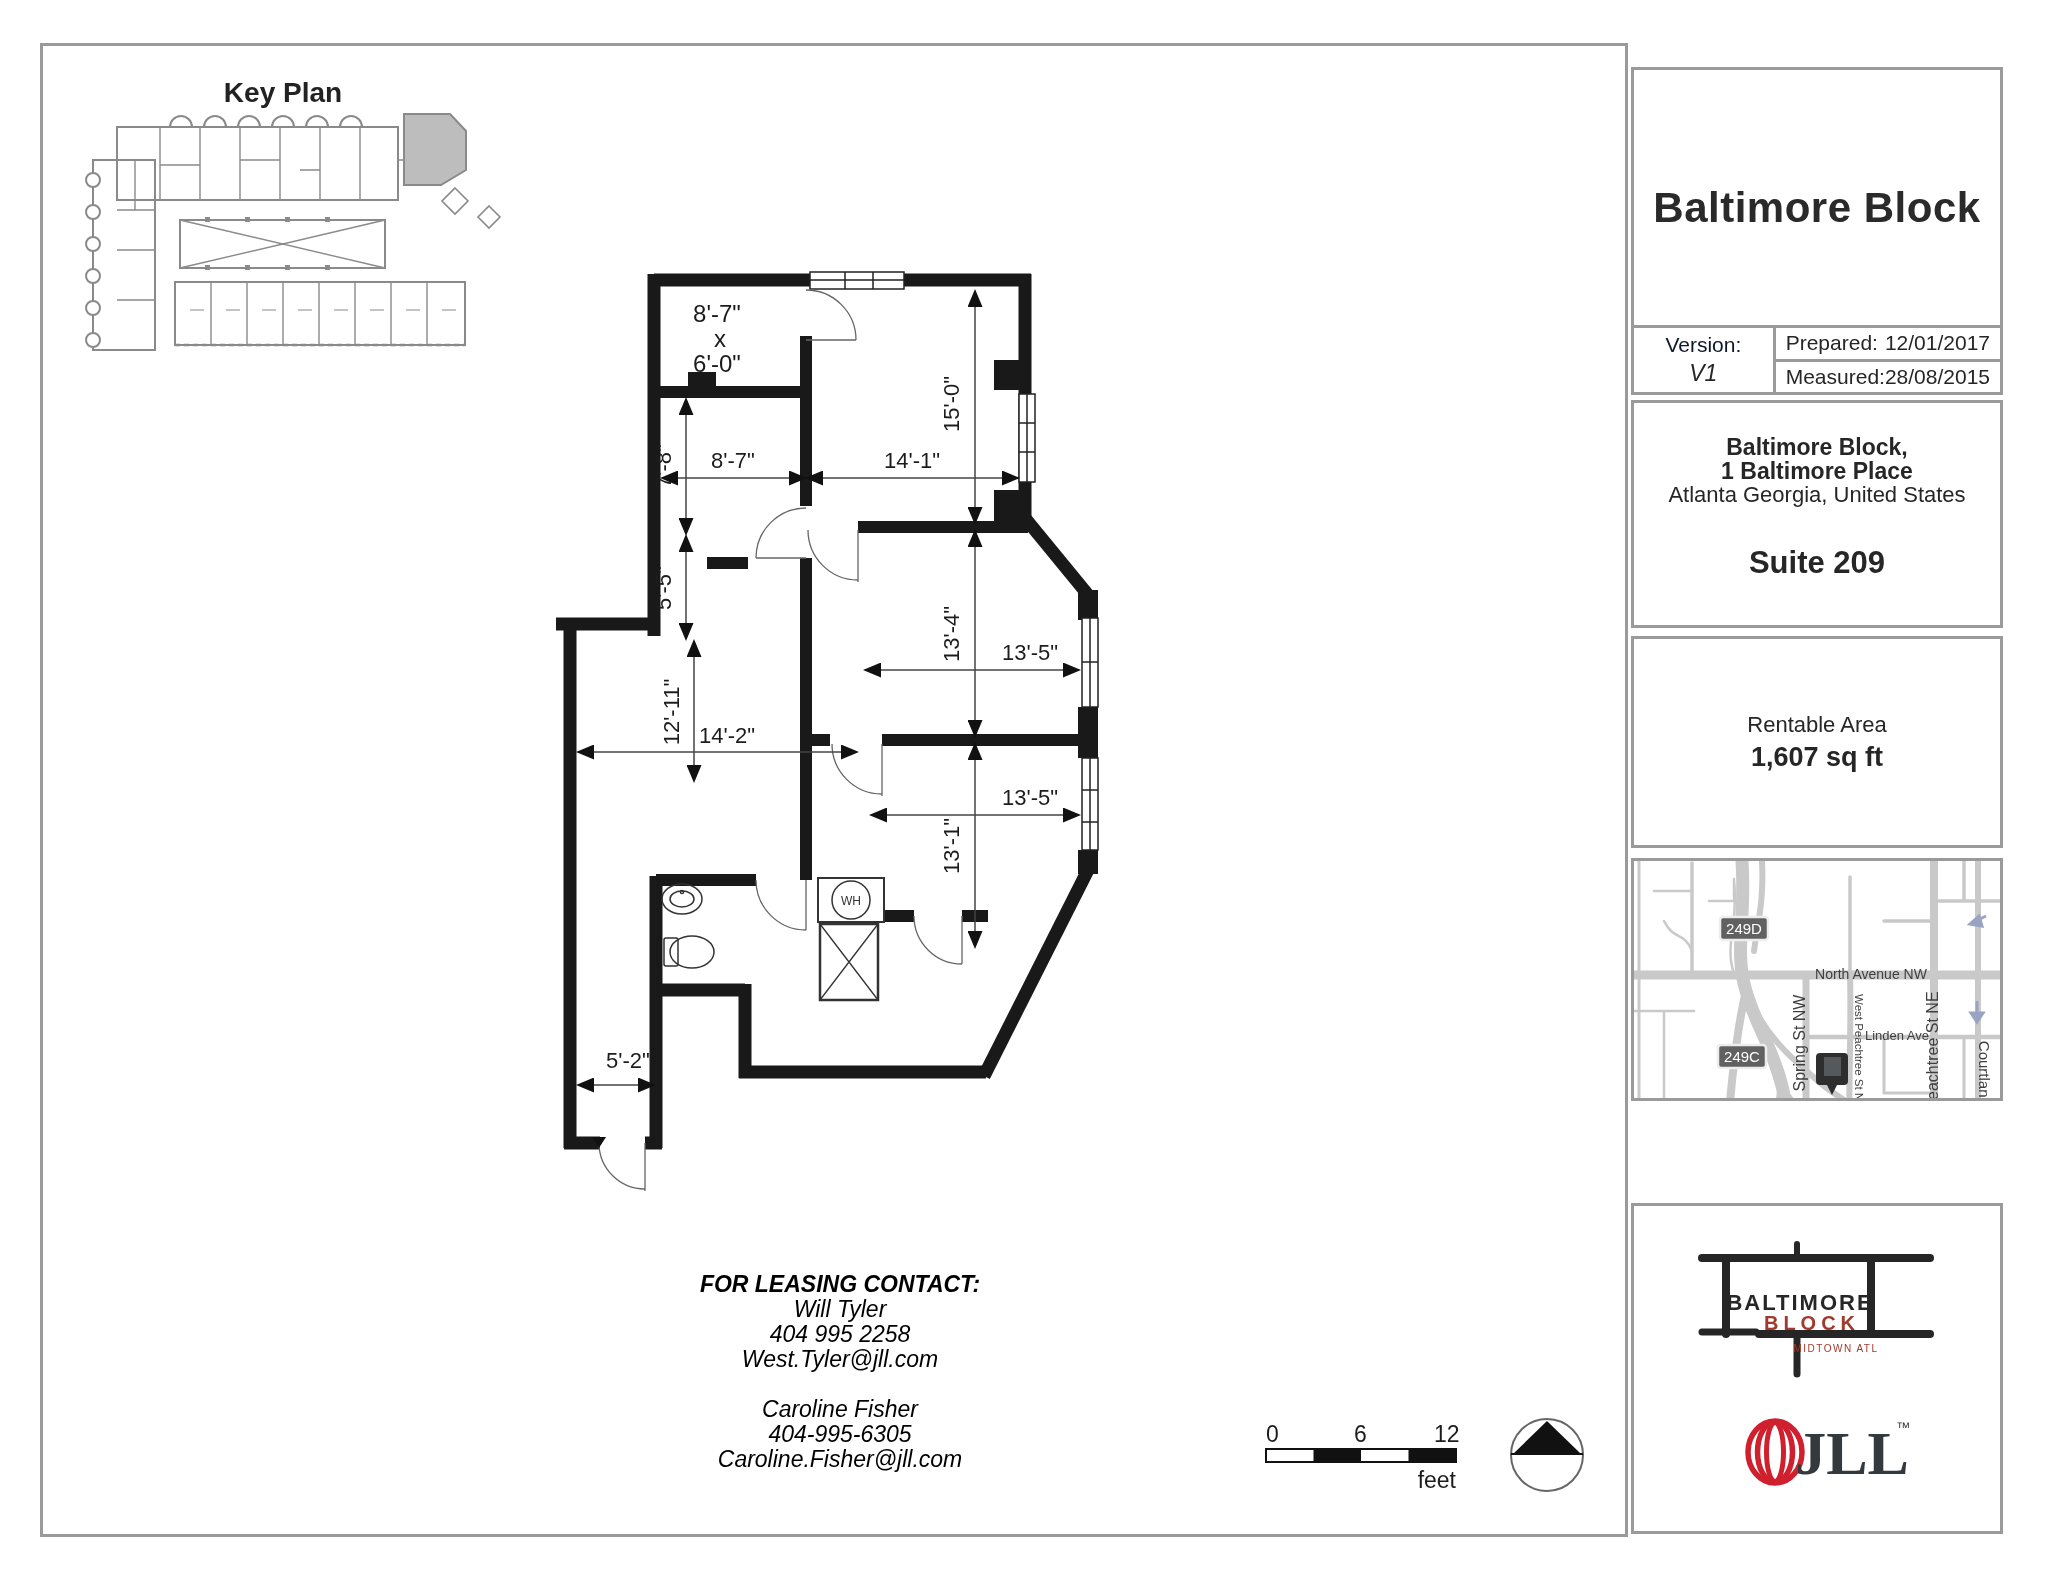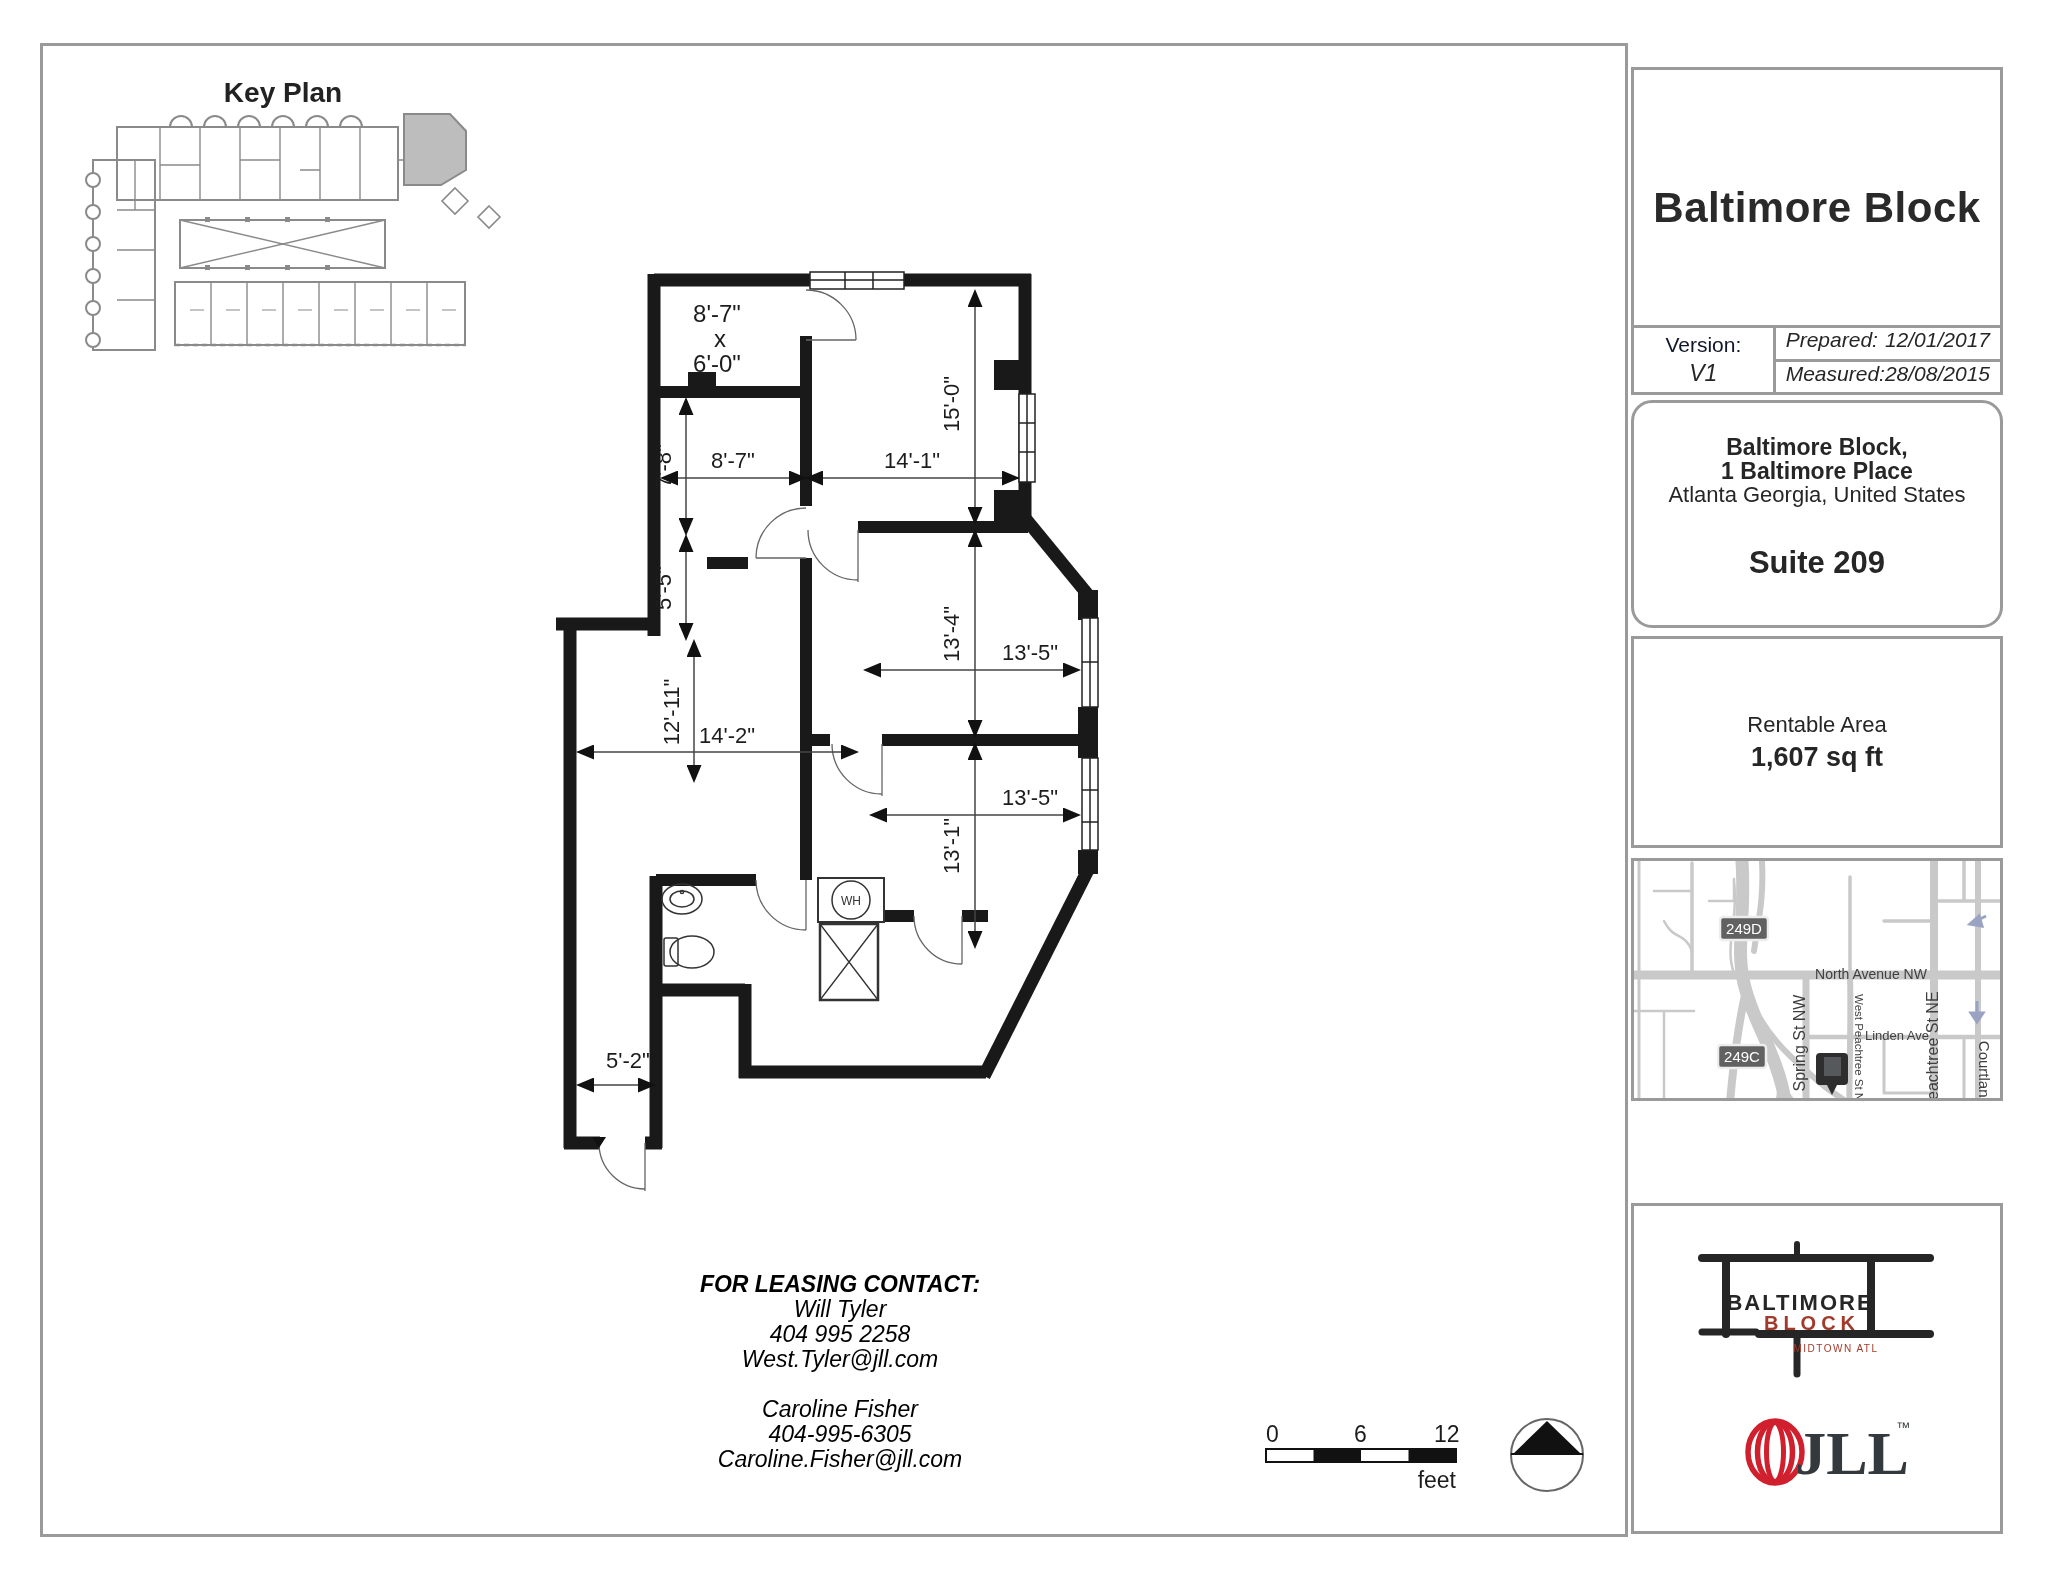--- a/index.html
+++ b/index.html
@@ -15,23 +15,23 @@
   #contact .contact-line{min-height:25px;}
   
   .sb{left:1631px;width:372px;}
   #sb-title{top:43px;height:282px;display:flex;align-items:center;justify-content:center;margin-top:24px;}
   #sb-title .t{font-size:42px;font-weight:bold;letter-spacing:.5px;color:#2a2a2a;}
   #sb-version{top:325px;height:70px;display:flex;}
   #sb-version .vcell{width:148px;border-right:3px solid #9a9a9a;display:flex;flex-direction:column;align-items:center;justify-content:center;}
   #sb-version .vlabel{font-size:21px;color:#0f172a;}
   #sb-version .vval{font-size:23px;font-style:italic;margin-top:3px;}
   #sb-version .dates{flex:1;display:flex;flex-direction:column;}
-  #sb-version .drow{flex:1;display:flex;justify-content:space-between;padding:0 10px;font-size:21px;font-style:italic;}
+  #sb-version .drow{flex:1;display:flex;align-items:center;justify-content:space-between;padding:0 10px;font-size:21px;}
   #sb-version .drow:first-child{border-bottom:3px solid #9a9a9a;}
-  #sb-addr{top:400px;height:228px;text-align:center;padding-top:32px;font-size:22px;line-height:24px;border-radius:21px;}
+  #sb-addr{top:400px;height:228px;text-align:center;padding-top:32px;font-size:22px;line-height:24px;}
   #sb-addr .b{font-weight:bold;font-size:23px;}
   #sb-addr .suite{font-weight:bold;font-size:31px;margin-top:44px;}
   #sb-area{top:636px;height:212px;display:flex;flex-direction:column;align-items:center;justify-content:center;text-align:center;}
   #sb-area .lab{font-size:22px;}
   #sb-area .val{font-size:27px;font-weight:bold;margin-top:4px;}
   #sb-map{top:858px;height:243px;overflow:hidden;padding:0;}
   #sb-logos{top:1203px;height:331px;overflow:hidden;}
   #sb-map svg,#sb-logos svg{position:absolute;left:0;top:0;}
 </style>
 </head>

